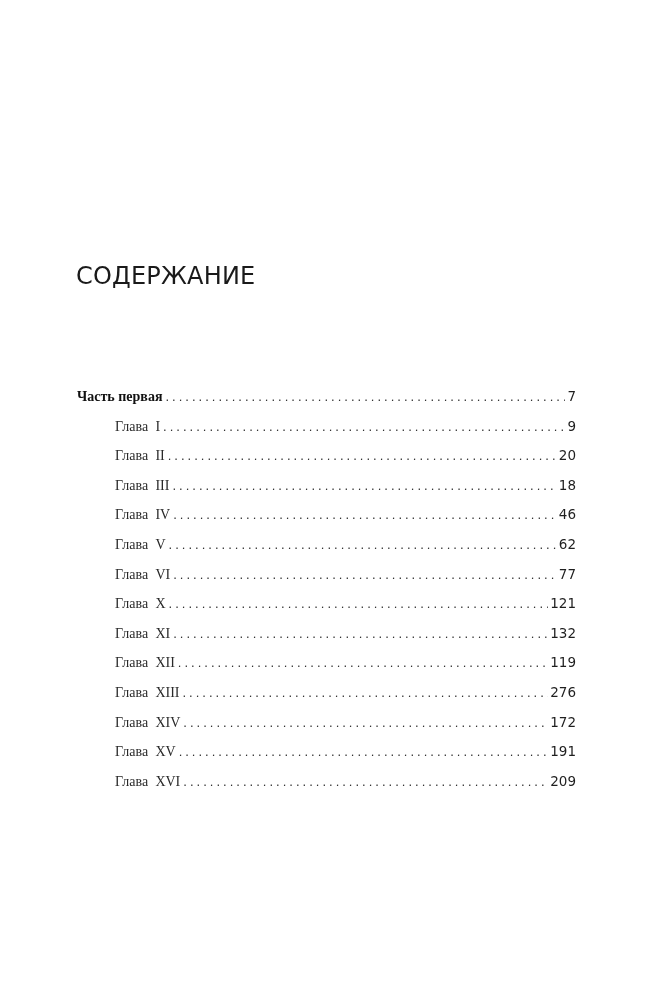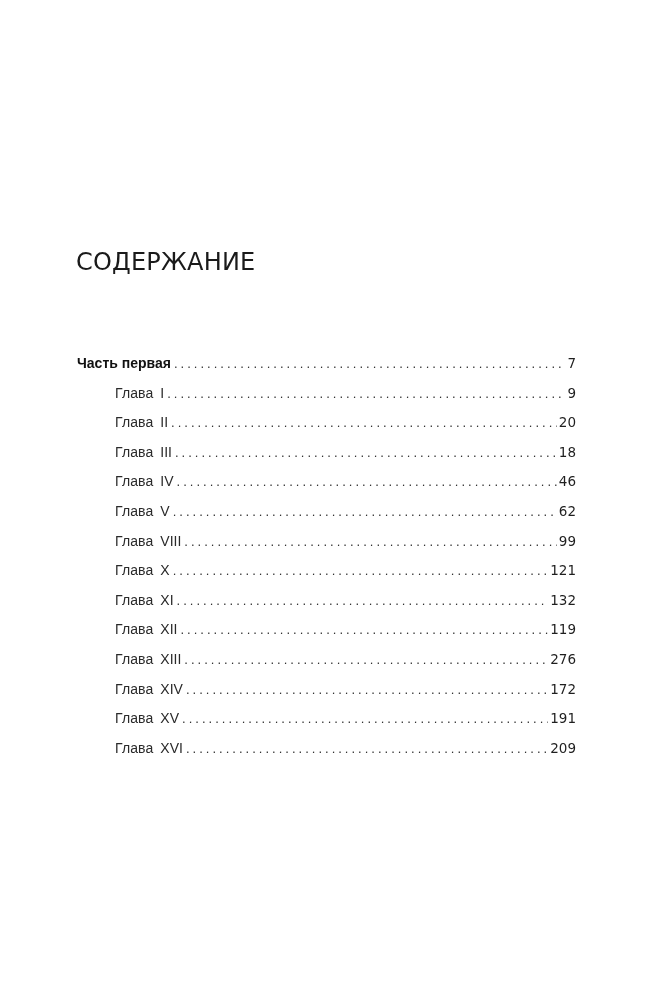--- a/index.html
+++ b/index.html
@@ -10,21 +10,21 @@
     body {
       width: 672px;
       height: 1001px;
       position: relative;
       overflow: hidden;
       color: #1c1c1c;
     }
     .page-title {
       position: absolute;
       left: 76px;
-      top: 244px;
+      top: 258px;
       font-family: "DejaVu Sans", sans-serif;
       font-size: 24px;
       font-weight: normal;
       letter-spacing: 0.2px;
       color: #1a1a1a;
       margin: 0;
       line-height: 36px;
     }
     .toc {
       position: absolute;
@@ -40,24 +40,25 @@
       align-items: baseline;
       height: 29.6px;
       line-height: 29.6px;
       font-size: 14px;
       white-space: nowrap;
     }
     .toc-row.chapter {
       padding-left: 38px;
     }
     .toc-label {
-      font-family: Liberation Sans, sans-serif;
+      font-family: Liberation Serif, serif;
       color: #2a2a2a;
       flex: 0 0 auto;
       padding-right: 2px;
+      margin-top: 33px;
     }
     .toc-row.part .toc-label {
       font-weight: bold;
       color: #111;
       font-size: 14px;
     }
     .toc-label .word {
       letter-spacing: 0.1px;
     }
     .toc-label .num {
@@ -115,23 +116,23 @@
       <span class="toc-label"><span class="word">Глава</span><span class="num">IV</span></span>
       <span class="leader"></span>
       <span class="toc-page">46</span>
     </li>
     <li class="toc-row chapter">
       <span class="toc-label"><span class="word">Глава</span><span class="num">V</span></span>
       <span class="leader"></span>
       <span class="toc-page">62</span>
     </li>
     <li class="toc-row chapter">
-      <span class="toc-label"><span class="word">Глава</span><span class="num">VIII</span></span>
+      <span class="toc-label"><span class="word">Глава</span><span class="num">VI</span></span>
       <span class="leader"></span>
-      <span class="toc-page">99</span>
+      <span class="toc-page">77</span>
     </li>
     <li class="toc-row chapter">
       <span class="toc-label"><span class="word">Глава</span><span class="num">X</span></span>
       <span class="leader"></span>
       <span class="toc-page">121</span>
     </li>
     <li class="toc-row chapter">
       <span class="toc-label"><span class="word">Глава</span><span class="num">XI</span></span>
       <span class="leader"></span>
       <span class="toc-page">132</span>

